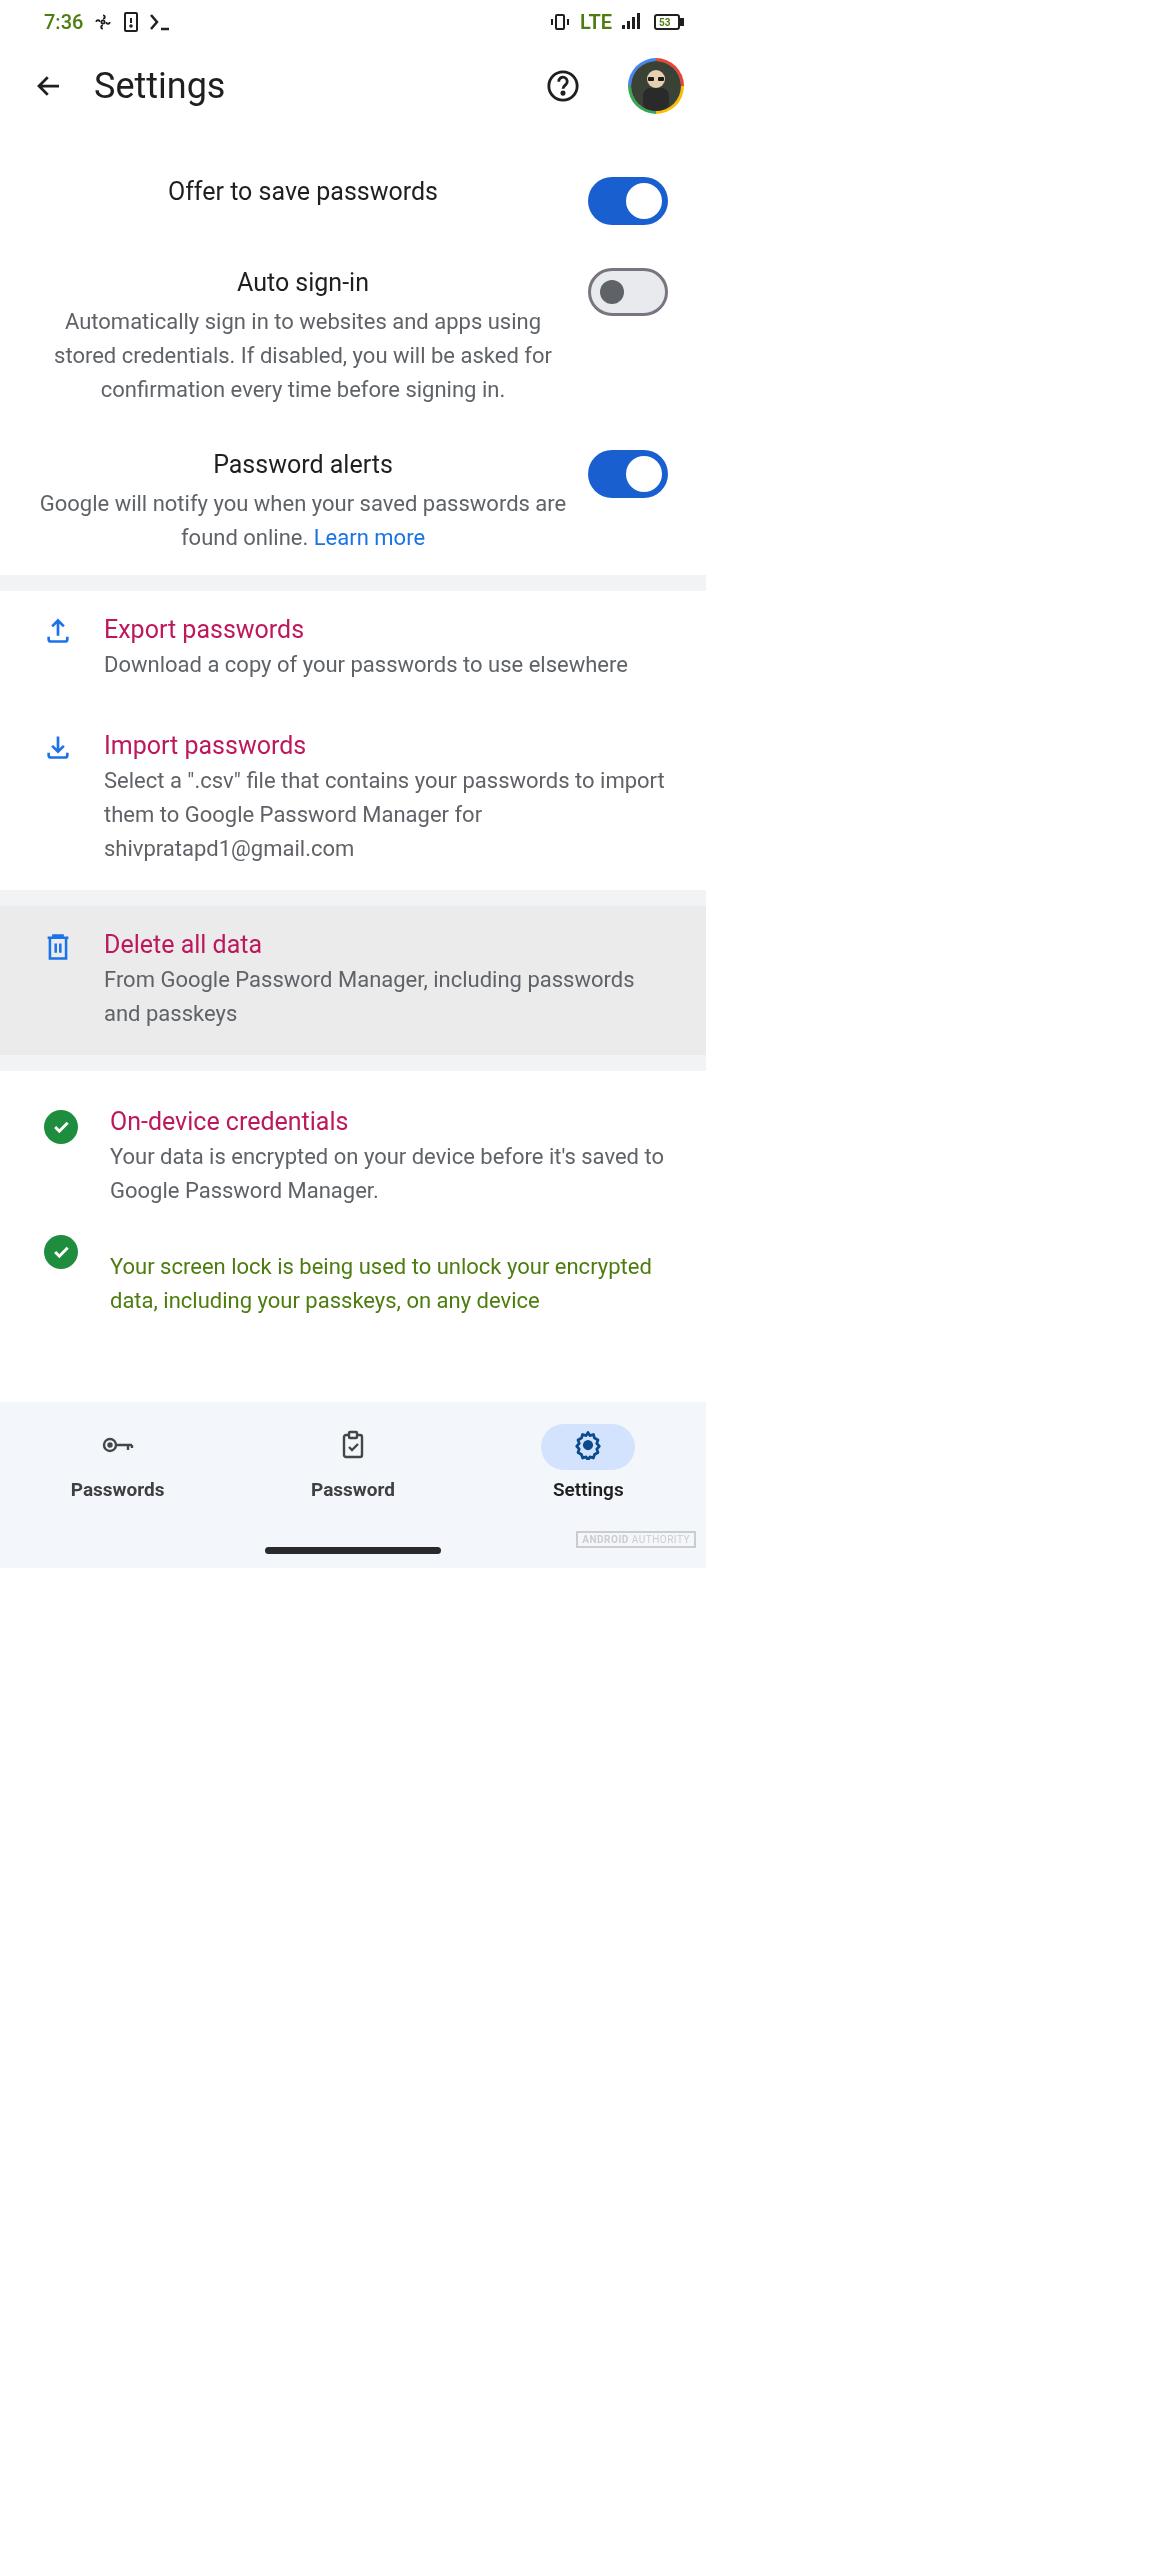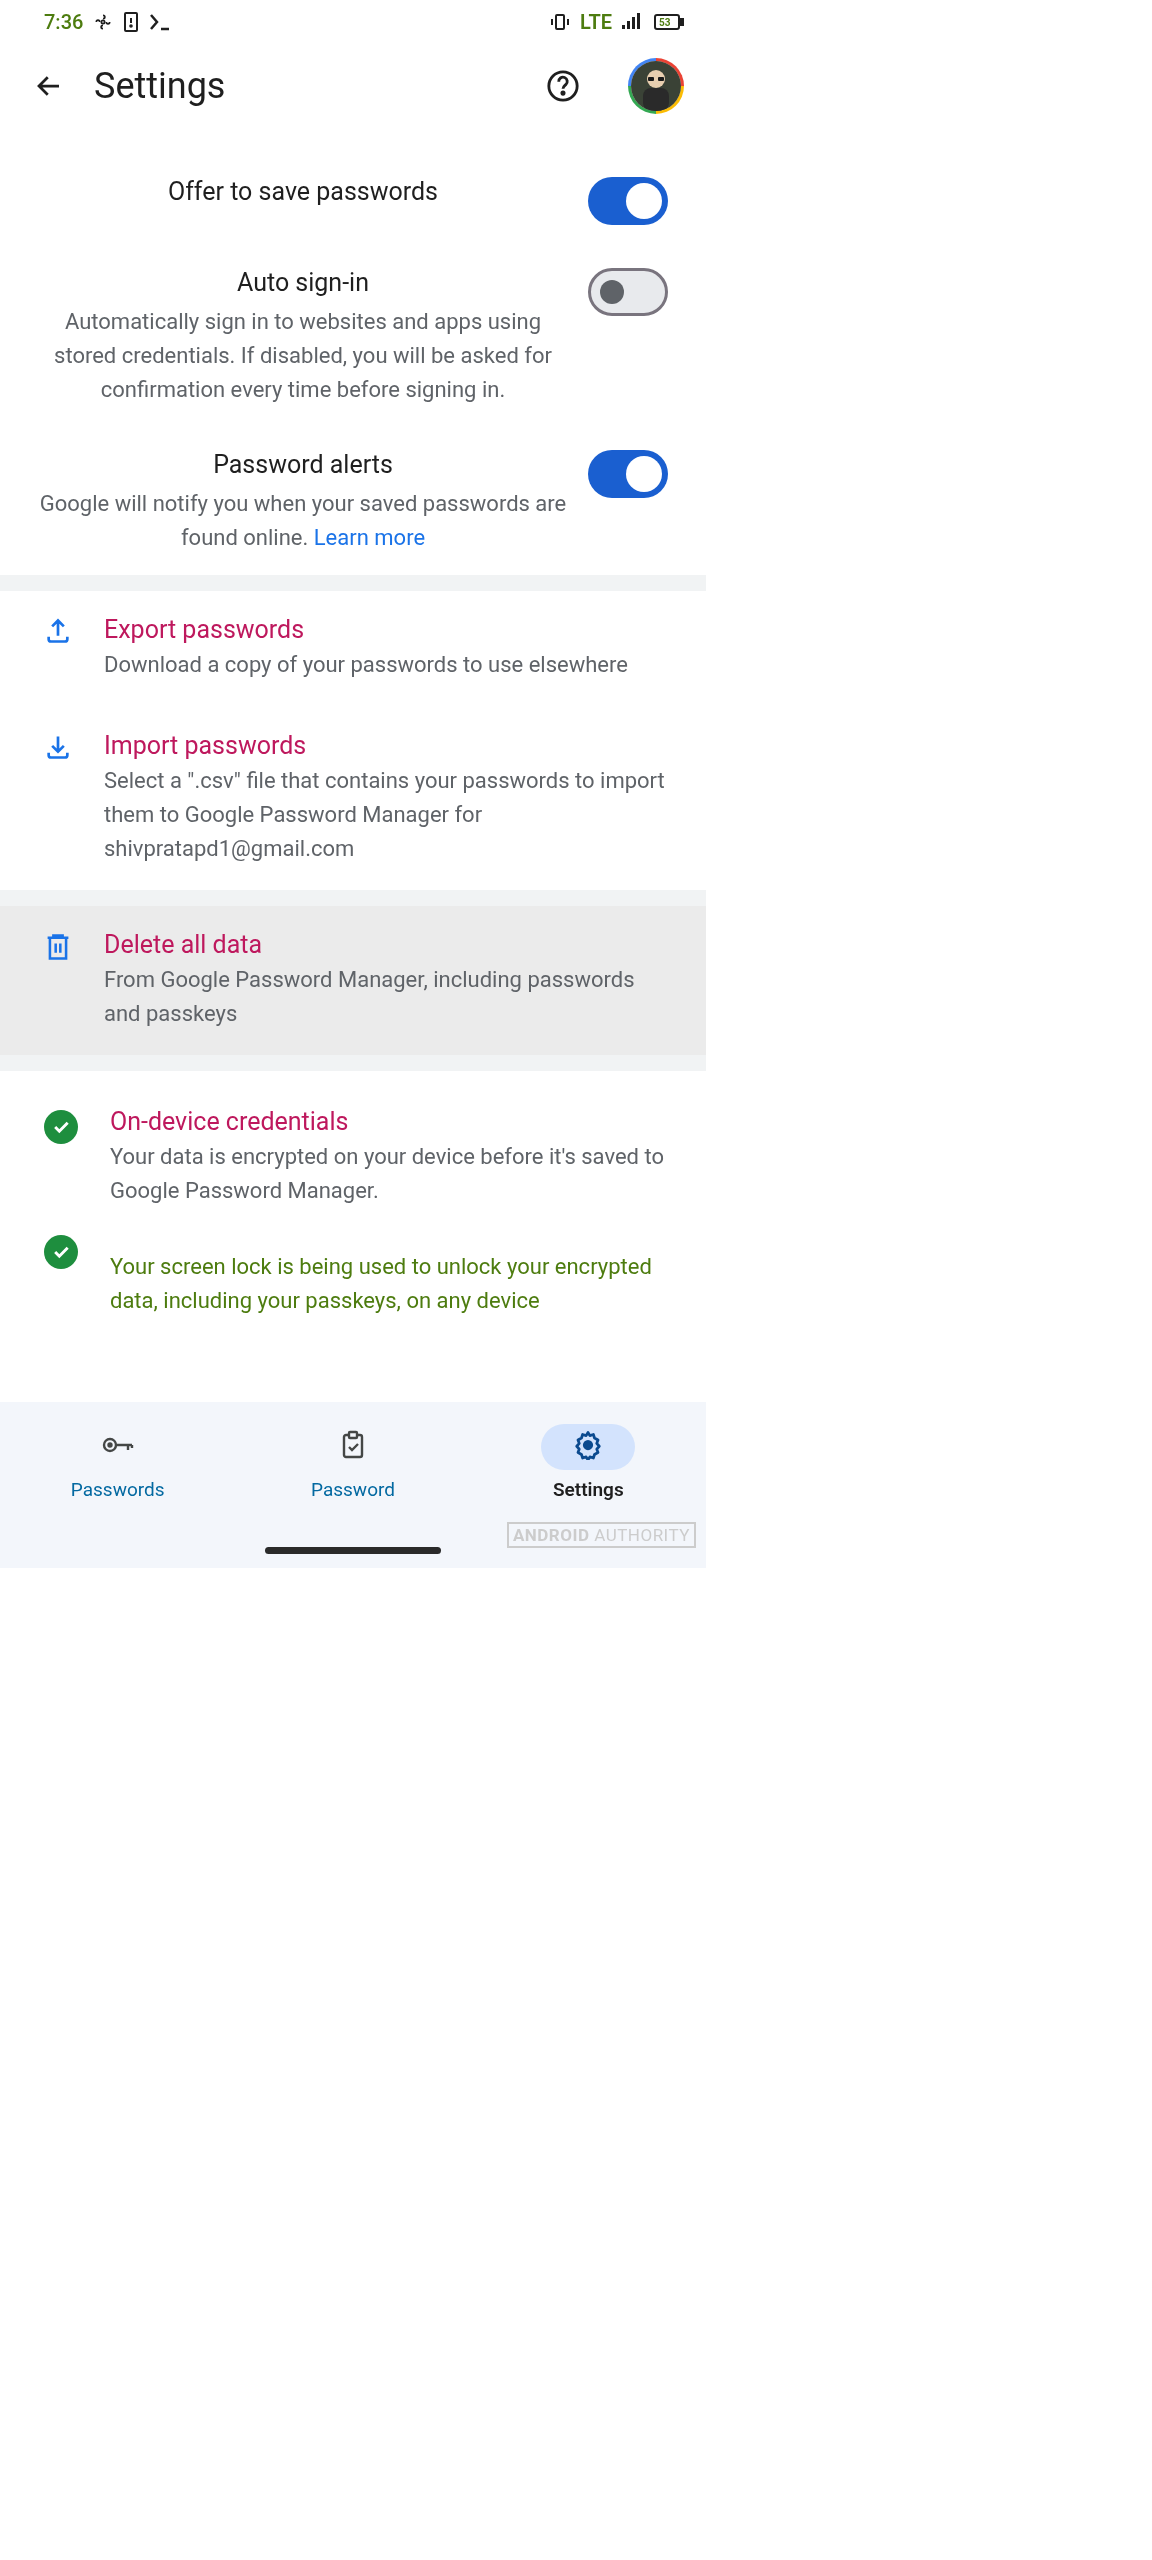--- a/index.html
+++ b/index.html
@@ -99,29 +99,29 @@
   .nav-item {
     flex: 1; display: flex; flex-direction: column;
     align-items: center; gap: 8px; cursor: pointer;
     padding-top: 8px;
   }
   .nav-icon-wrap {
     width: 94px; height: 46px; border-radius: 23px;
     display: flex; align-items: center; justify-content: center;
   }
   .nav-item.active .nav-icon-wrap { background: #d3e3fd; }
-  .nav-label { font-size: 19px; color: #0369a1; font-weight: 400; }
+  .nav-label { font-size: 19px; color: #404040; font-weight: 700; }
   .nav-item.active .nav-label { color: #1f1f1f; font-weight: 600; }
   .nav-handle {
     position: absolute; bottom: 14px; left: 50%; transform: translateX(-50%);
     width: 176px; height: 7px; background: #2a2a2a; border-radius: 4px;
   }
   .watermark {
     position: absolute; bottom: 20px; right: 10px;
-    font-size: 17px; color: #ccc; letter-spacing: 0.5px;
+    font-size: 10px; color: #ccc; letter-spacing: 0.5px;
     border: 2px solid #ccc; padding: 1px 4px;
   }
   .watermark b { font-weight: 700; }
 </style>
 </head>
 <body>
 
 <div class="status-bar">
   <div class="status-left">
     <span>7:36</span>

